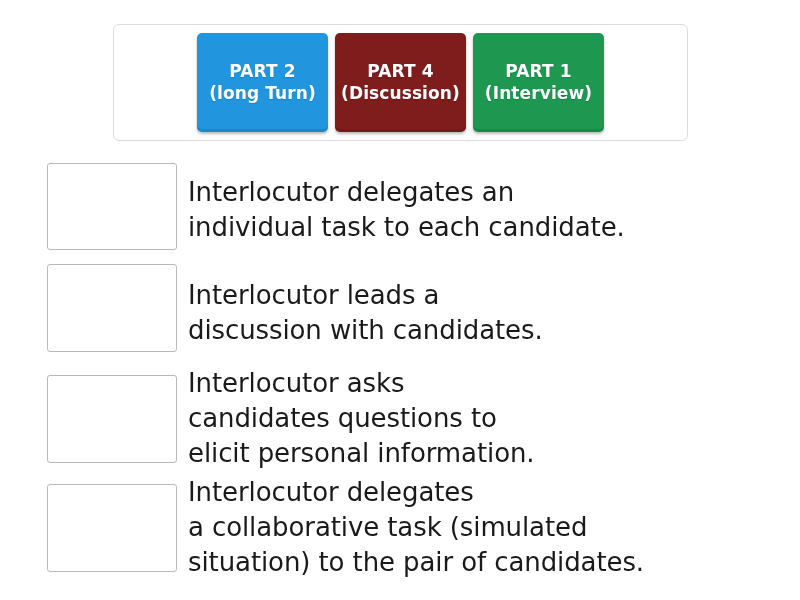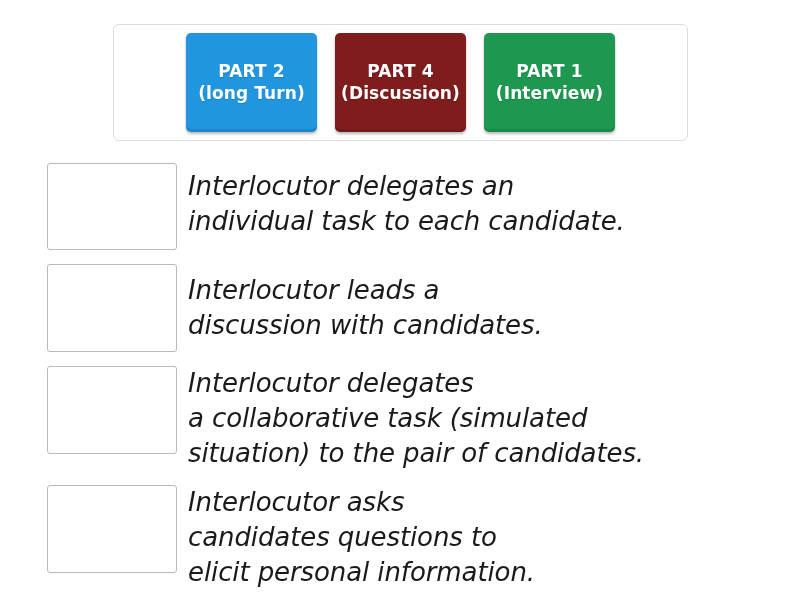--- a/index.html
+++ b/index.html
@@ -26,21 +26,21 @@
     left: 113px;
     top: 24px;
     width: 575px;
     height: 117px;
     border: 1px solid #dcdcdc;
     border-radius: 6px;
     background: #ffffff;
     display: flex;
     align-items: center;
     justify-content: center;
-    gap: 18px;
+    gap: 7px;
     padding: 0 8px;
   }
 
   .tile {
     width: 131px;
     height: 99px;
     border-radius: 5px;
     display: flex;
     align-items: center;
     justify-content: center;
@@ -67,23 +67,22 @@
   
   .rows {
     position: absolute;
     left: 47px;
     top: 163px;
     width: 710px;
   }
 
   .row {
     display: flex;
-    align-items: flex-start;
+    align-items: center;
     margin-bottom: 14px;
-    font-style: italic;
   }
   .row:last-child { margin-bottom: 0; }
 
   .drop-box {
     flex: 0 0 auto;
     width: 130px;
     border: 1px solid #b9b9b9;
     border-radius: 3px;
     background: #ffffff;
     cursor: pointer;
@@ -144,29 +143,29 @@
       <div class="row-text">Interlocutor delegates an
 individual task to each candidate.</div>
     </div>
 
     <div class="row row-2">
       <div class="drop-box"></div>
       <div class="row-text">Interlocutor leads a
 discussion with candidates.</div>
     </div>
 
+    <div class="row row-3">
+      <div class="drop-box"></div>
+      <div class="row-text">Interlocutor asks
+candidates questions to
+elicit personal information.</div>
+    </div>
+
     <div class="row row-4">
       <div class="drop-box"></div>
       <div class="row-text">Interlocutor delegates
 a collaborative task (simulated
 situation) to the pair of candidates.</div>
     </div>
 
-    <div class="row row-3">
-      <div class="drop-box"></div>
-      <div class="row-text">Interlocutor asks
-candidates questions to
-elicit personal information.</div>
-    </div>
-
   </div>
 
 </div>
 
 </body></html>

